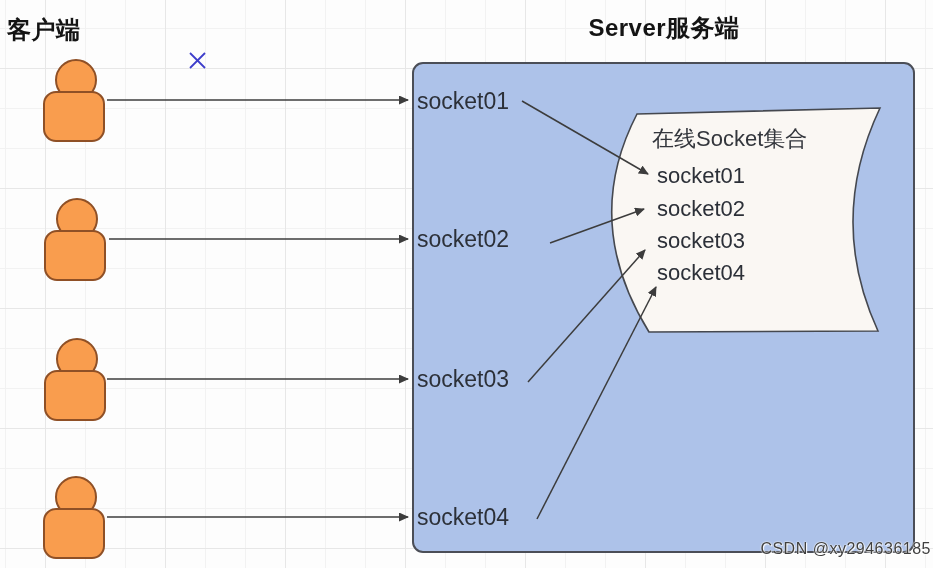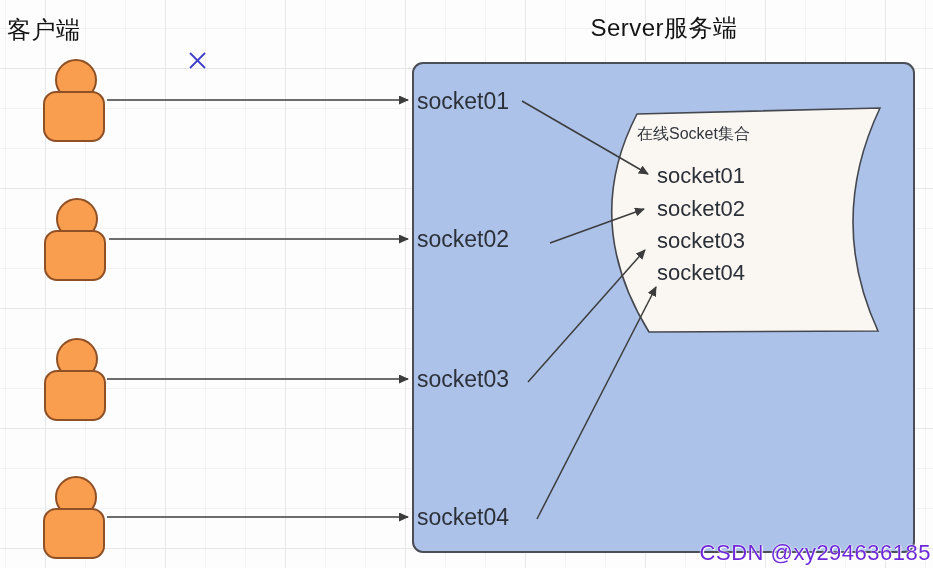--- a/index.html
+++ b/index.html
@@ -9,21 +9,21 @@
     background-color:#fdfdfd;
     background-image:
       linear-gradient(#e7e7e7 1px, transparent 1px),
       linear-gradient(90deg, #e7e7e7 1px, transparent 1px),
       linear-gradient(#f2f2f2 1px, transparent 1px),
       linear-gradient(90deg, #f2f2f2 1px, transparent 1px);
     background-size:120px 120px,120px 120px,40px 40px,40px 40px;
     background-position:0 68px,45px 0,0 28px,5px 0;
   }
   .title{
-    position:absolute;font-weight:normal;font-size:24px;color:#141414;
+    position:absolute;font-weight:bold;font-size:24px;color:#141414;
     white-space:nowrap;letter-spacing:0.5px;
   }
   #client-title{left:7px;top:14px;}
   #server-title{left:664px;top:12px;transform:translateX(-50%);}
   
   #server-box{
     position:absolute;left:412px;top:62px;width:499px;height:487px;
     background:#adc2e9;border:2px solid #4b4e57;border-radius:11px;z-index:1;
   }
   
@@ -45,36 +45,36 @@
   
   .socket-label{
     position:absolute;z-index:4;font-size:23px;line-height:27px;color:#2c3038;
     white-space:nowrap;
   }
   #socket-label-1{left:417px;top:88px;}
   #socket-label-2{left:417px;top:226px;}
   #socket-label-3{left:417px;top:366px;}
   #socket-label-4{left:417px;top:504px;}
   #collection-title{
-    position:absolute;z-index:4;left:637px;top:124px;font-size:16px;
+    position:absolute;z-index:4;left:652px;top:124px;font-size:22px;
     color:#33363c;white-space:nowrap;
   }
   .collection-item{
     position:absolute;z-index:4;left:657px;font-size:22px;line-height:26px;
     color:#2c3038;white-space:nowrap;
   }
   #collection-item-1{top:163px;}
   #collection-item-2{top:196px;}
   #collection-item-3{top:228px;}
   #collection-item-4{top:260px;}
   
   #cross-mark{position:absolute;left:188px;top:51px;z-index:2;}
   #watermark{
-    position:absolute;z-index:5;right:2px;top:540px;font-size:22px;
-    color:#6d28d9;letter-spacing:0.5px;white-space:nowrap;
+    position:absolute;z-index:5;right:2px;top:540px;font-size:16px;
+    color:#404040;letter-spacing:0.5px;white-space:nowrap;
     text-shadow:0 0 2px #ffffff,0 0 1px #ffffff,1px 1px 1px #ffffff;
   }
 </style>
 </head>
 <body>
 
 <div class="title" id="client-title">客户端</div>
 <div class="title" id="server-title">Server服务端</div>
 
 <svg id="cross-mark" width="20" height="20">

